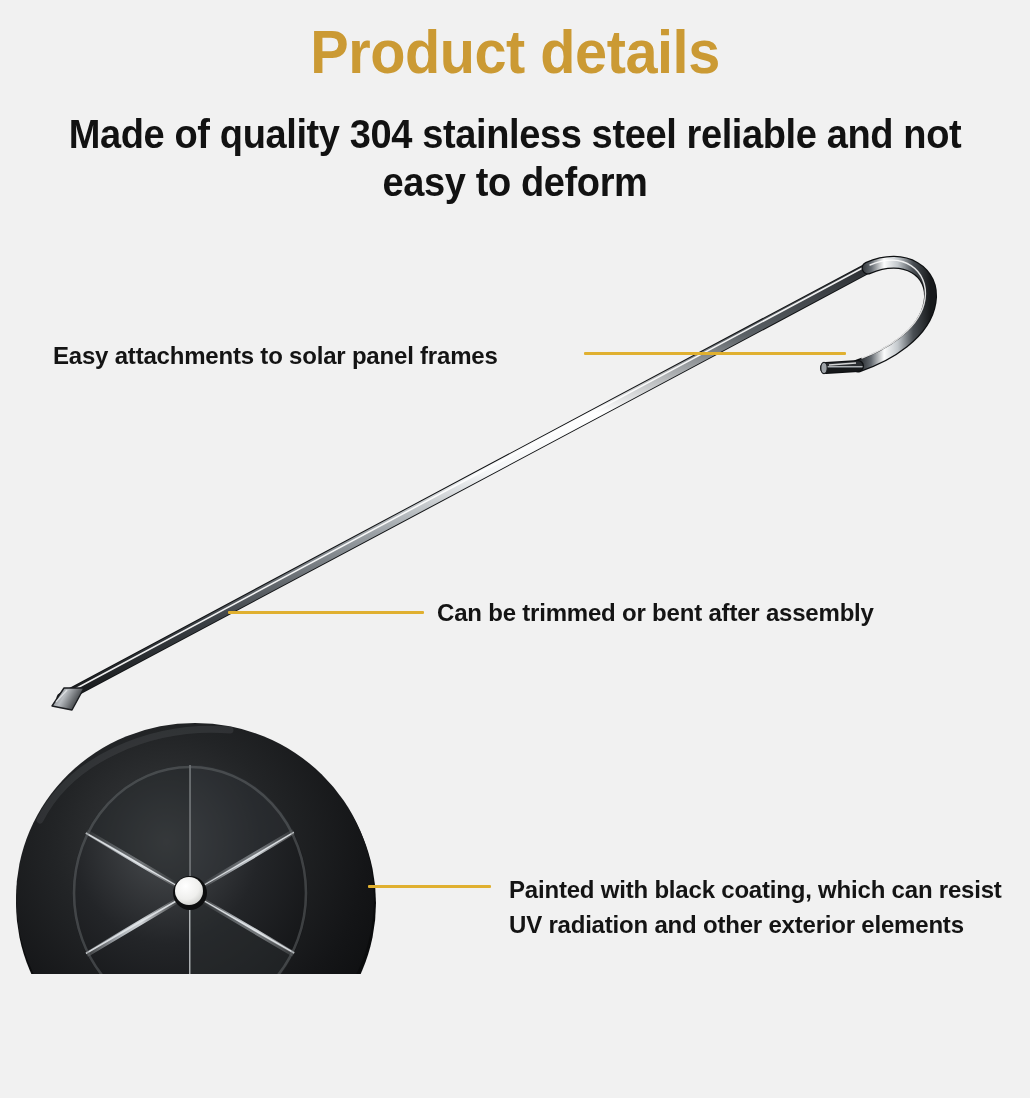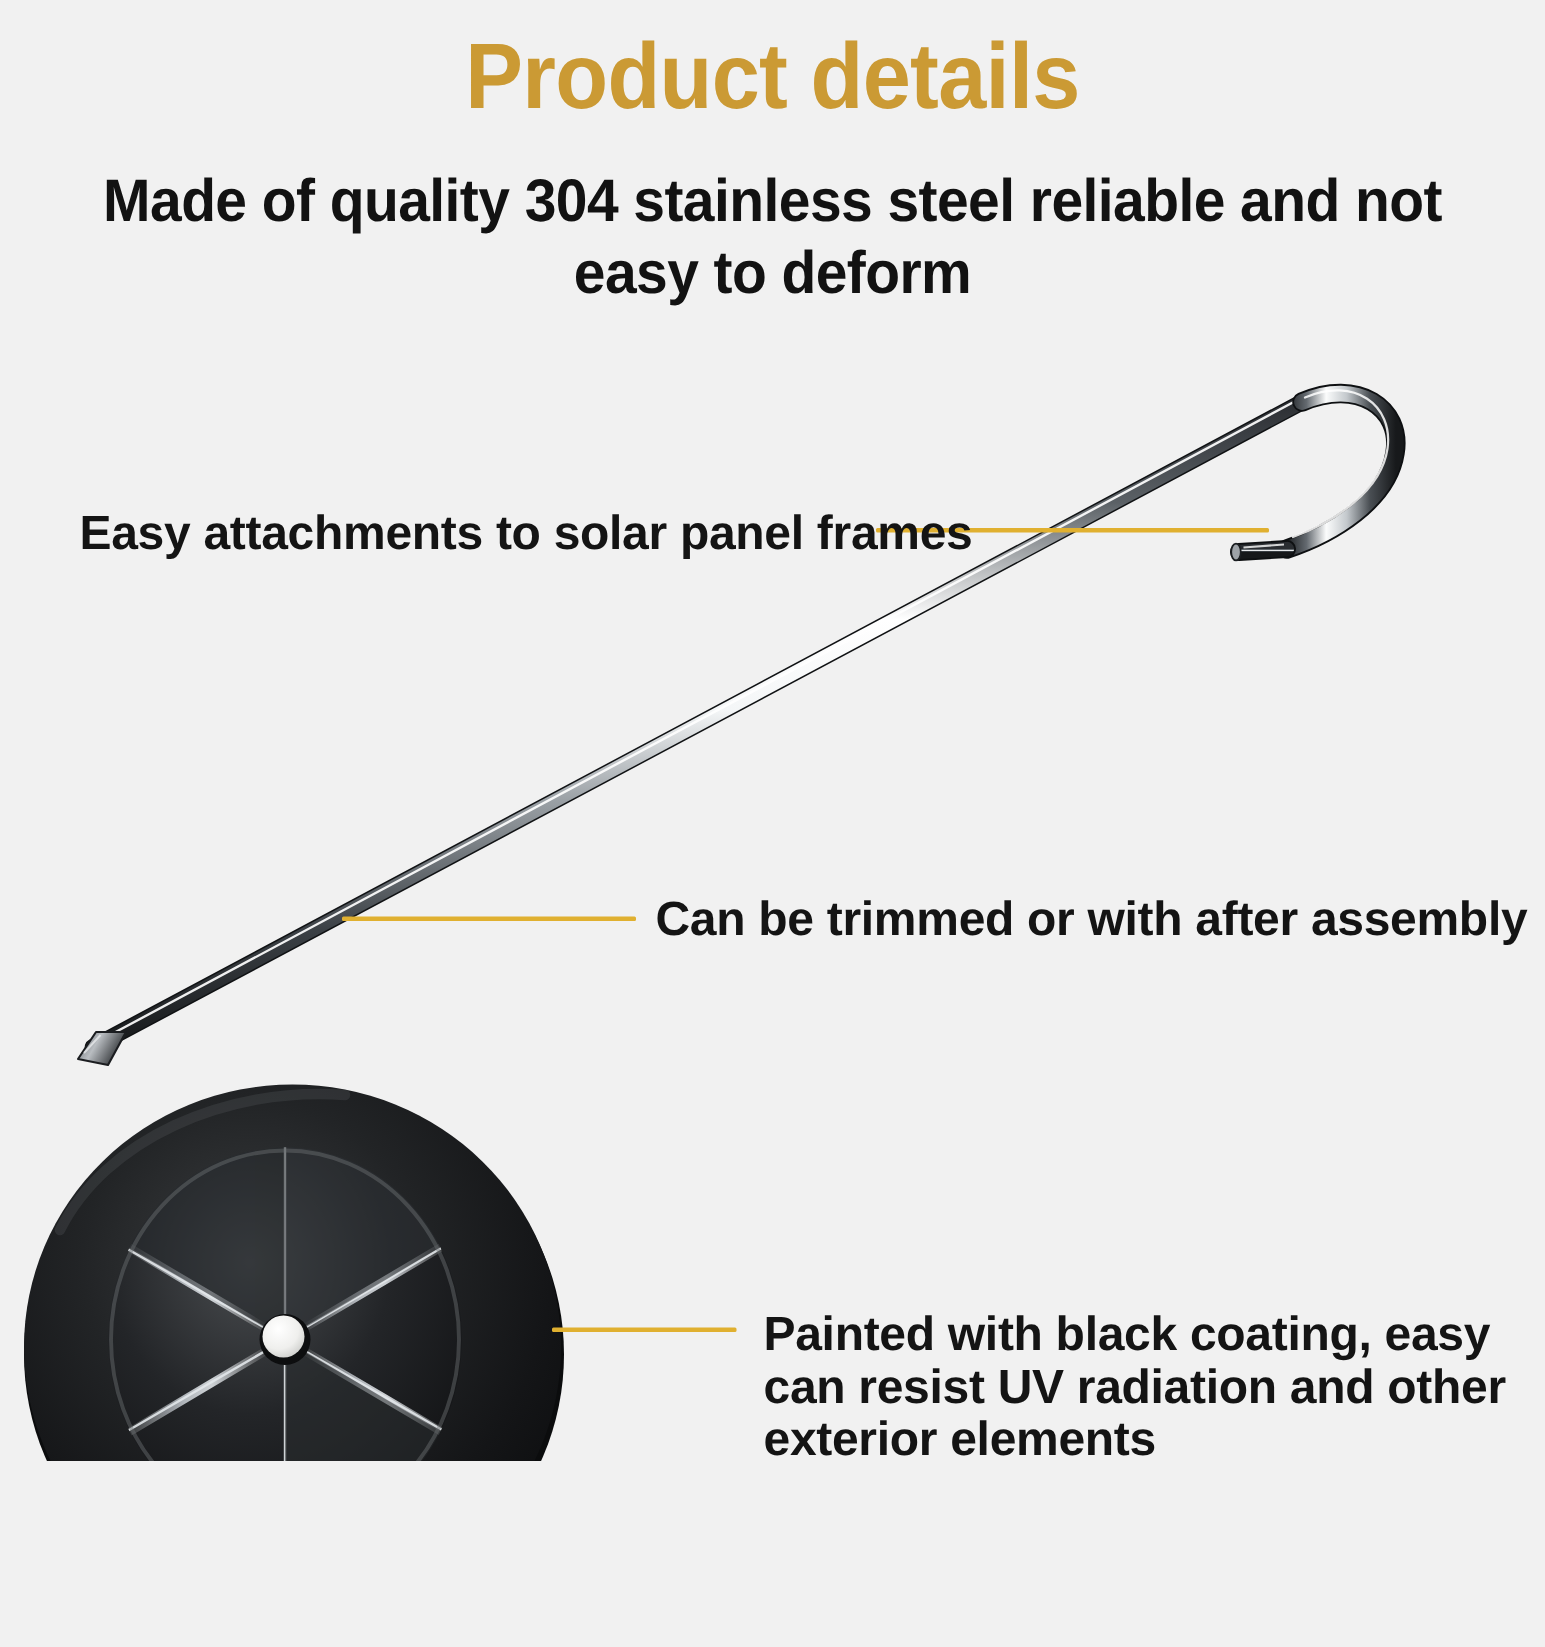--- a/index.html
+++ b/index.html
@@ -55,21 +55,21 @@
     color: #121212;
     transform: scaleX(0.95);
     transform-origin: 50% 50%;
   }
 
   
   .annotation {
     position: absolute;
     font-family: "Liberation Sans", "DejaVu Sans", sans-serif;
     font-weight: bold;
-    font-size: 32px;
+    font-size: 24px;
     line-height: 35px;
     color: #141414;
     letter-spacing: -0.2px;
     white-space: pre-line;
   }
 
   #annotation-1 { left: 53px;  top: 338px; }
   #annotation-2 { left: 437px; top: 595px; }
   #annotation-3 { left: 509px; top: 872px; width: 500px; }
 
@@ -241,17 +241,17 @@
       <circle cx="189" cy="891" r="14" fill="url(#hubGrad)"></circle>
     </g>
   </svg>
 
   <div class="leader-line" id="leader-line-1"></div>
   <div class="leader-line" id="leader-line-2"></div>
   <div class="leader-line" id="leader-line-3"></div>
 
   <div class="annotation" id="annotation-1">Easy attachments to solar panel frames</div>
 
-  <div class="annotation" id="annotation-2">Can be trimmed or with after assembly</div>
-
-  <div class="annotation" id="annotation-3">Painted with black coating, easy can resist UV radiation and other exterior elements</div>
+  <div class="annotation" id="annotation-2">Can be trimmed or bent after assembly</div>
+
+  <div class="annotation" id="annotation-3">Painted with black coating, which can resist UV radiation and other exterior elements</div>
 
 </div>
 
 </body></html>

